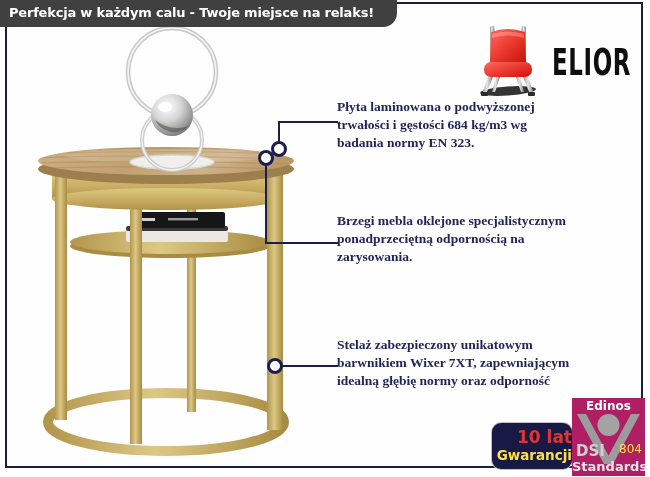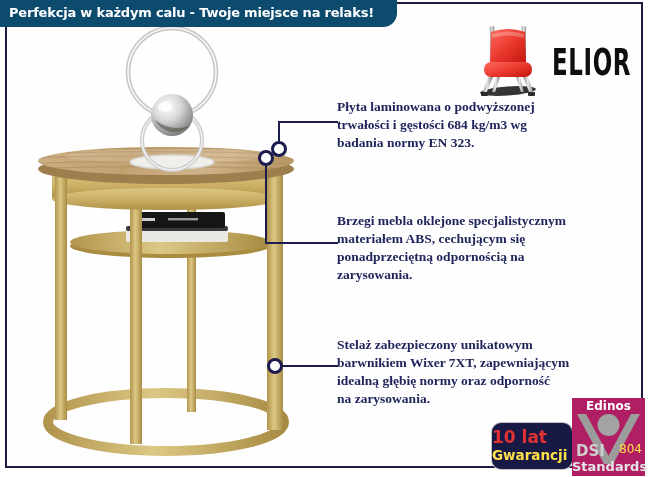--- a/index.html
+++ b/index.html
@@ -3,39 +3,39 @@
 <meta charset="utf-8">
 <style>
   html,body{margin:0;padding:0;background:#fff;}
   .canvas{position:relative;width:650px;height:477px;background:#fff;overflow:hidden;
           font-family:"DejaVu Sans","Liberation Sans",sans-serif;}
   
   .frame{position:absolute;left:5px;top:2px;width:634px;height:462px;
          border:2px solid #1c1c40;background:#fefefe;}
   
   .header-bar{position:absolute;left:0;top:0;width:397px;height:27px;
-              background:#0c4a6e;border-radius:0 0 14px 0;z-index:6;}
+              background:#404040;border-radius:0 0 14px 0;z-index:6;}
   .header-bar span{display:block;padding-left:9px;line-height:26px;color:#ffffff;
                    font-weight:bold;font-size:13px;white-space:nowrap;letter-spacing:-.2px;}
   
   .brand{position:absolute;left:468px;top:24px;z-index:5;display:flex;align-items:flex-end;}
   .brand-name{position:absolute;left:84px;top:20px;font-size:37px;font-weight:bold;color:#0e0e0e;
               transform:scaleX(.62);transform-origin:left top;letter-spacing:1px;line-height:1;}
   
   .product{position:absolute;left:8px;top:22px;width:330px;height:445px;z-index:2;}
   
   .cline{position:absolute;background:#1c1c4e;z-index:3;}
   .cmark{position:absolute;width:16px;height:16px;border:3px solid #1c1c4e;border-radius:50%;
          background:#ffffff;box-sizing:border-box;z-index:4;}
   
   .feature{position:absolute;left:337px;width:306px;z-index:4;color:#20255c;font-family:Liberation Serif, serif;}
   .feature .ln{font-size:13.5px;font-weight:bold;line-height:18px;white-space:nowrap;}
   
   .warranty{position:absolute;left:492px;top:423px;width:80px;height:46px;background:#191946;
-            border-radius:9px;z-index:7;text-align:left;box-shadow:0 0 0 1px #c2c2c2;}
+            border-radius:9px;z-index:7;text-align:right;box-shadow:0 0 0 1px #c2c2c2;}
   .warranty .years{color:#e23333;font-size:17px;font-weight:bold;line-height:1;margin-top:6px;}
   .warranty .label{color:#fde047;font-size:13.5px;font-weight:bold;line-height:1;margin-top:3px;}
   
   .cert{position:absolute;left:572px;top:398px;width:73px;height:78px;background:#b01f63;z-index:7;}
   .cert svg{position:absolute;left:0;top:0;}
   .cert .name{position:absolute;left:0;top:1px;width:100%;text-align:center;color:#ffffff;
               font-size:12px;font-weight:bold;}
   .cert .dsi{position:absolute;left:4px;top:44px;color:#cfcfcf;font-size:15px;font-weight:bold;}
   .cert .code{position:absolute;right:3px;top:44px;color:#fde047;font-size:12px;font-weight:normal;}
   .cert .standards{position:absolute;left:0;bottom:2px;width:100%;text-align:left;color:#e5e5e5;
@@ -172,29 +172,27 @@
   <div class="cline" style="left:282px;top:365px;width:56px;height:2px;"></div>
   <div class="cmark" style="left:267px;top:358px;"></div>
 
   <div class="feature" style="top:98px;">
     <div class="ln">Płyta laminowana o podwyższonej</div>
     <div class="ln">trwałości i gęstości 684 kg/m3 wg</div>
     <div class="ln">badania normy EN 323.</div>
   </div>
   <div class="feature" style="top:212px;">
     <div class="ln">Brzegi mebla oklejone specjalistycznym</div>
-    <div class="ln">materiałem ABS, cechującym się</div>
     <div class="ln">ponadprzeciętną odpornością na</div>
     <div class="ln">zarysowania.</div>
   </div>
   <div class="feature" style="top:336px;">
     <div class="ln">Stelaż zabezpieczony unikatowym</div>
     <div class="ln">barwnikiem Wixer 7XT, zapewniającym</div>
     <div class="ln">idealną głębię normy oraz odporność</div>
-    <div class="ln">na zarysowania.</div>
   </div>
 
   <div class="warranty">
     <div class="years">10 lat</div>
     <div class="label">Gwarancji</div>
   </div>
 
   <div class="cert">
     <svg width="73" height="78" viewBox="0 0 73 78">
       <path d="M5 16 L32 66 L41 66 L14 16 Z" fill="#9c9c9c"></path>

